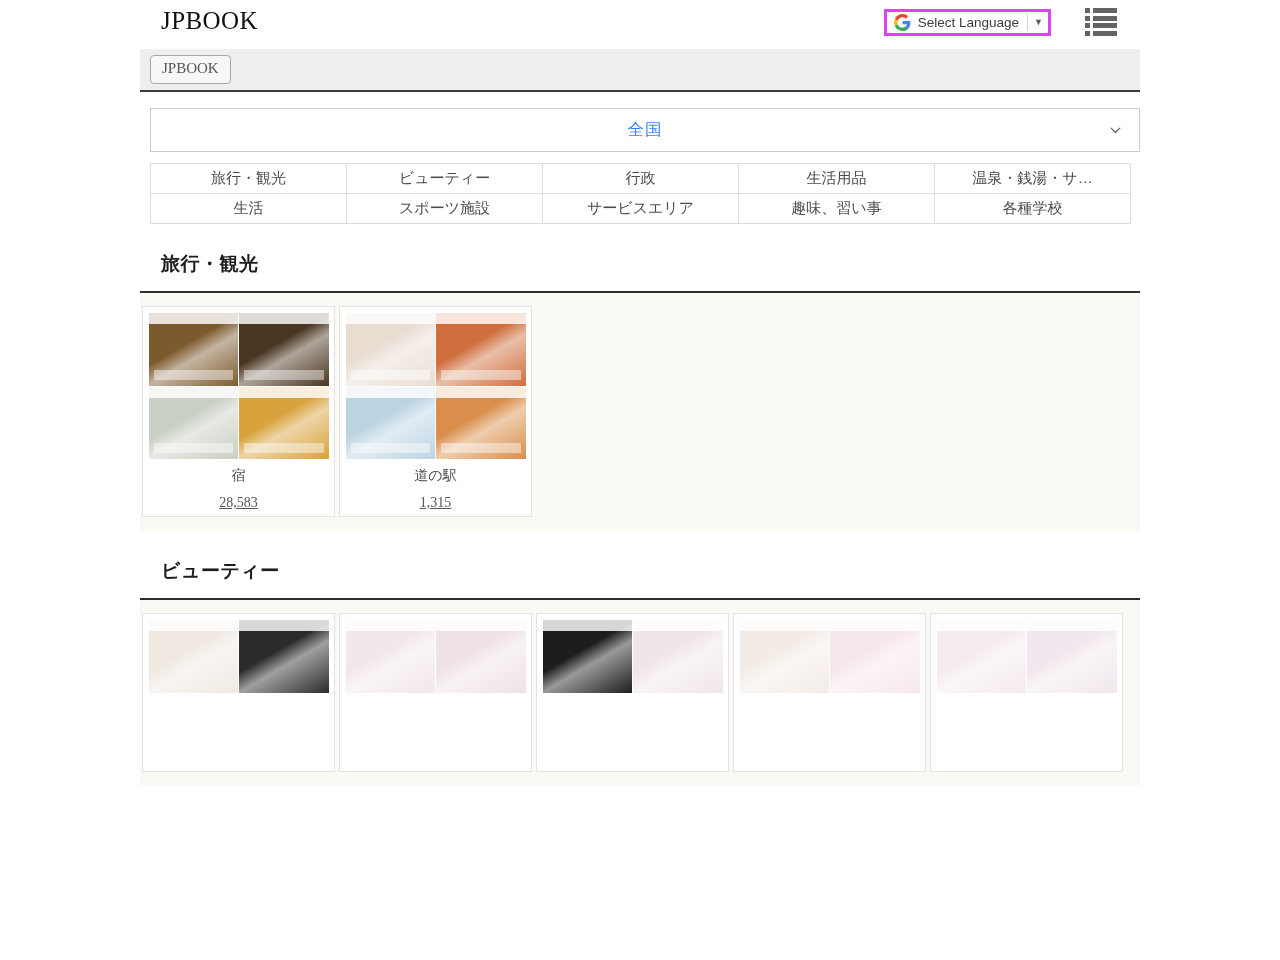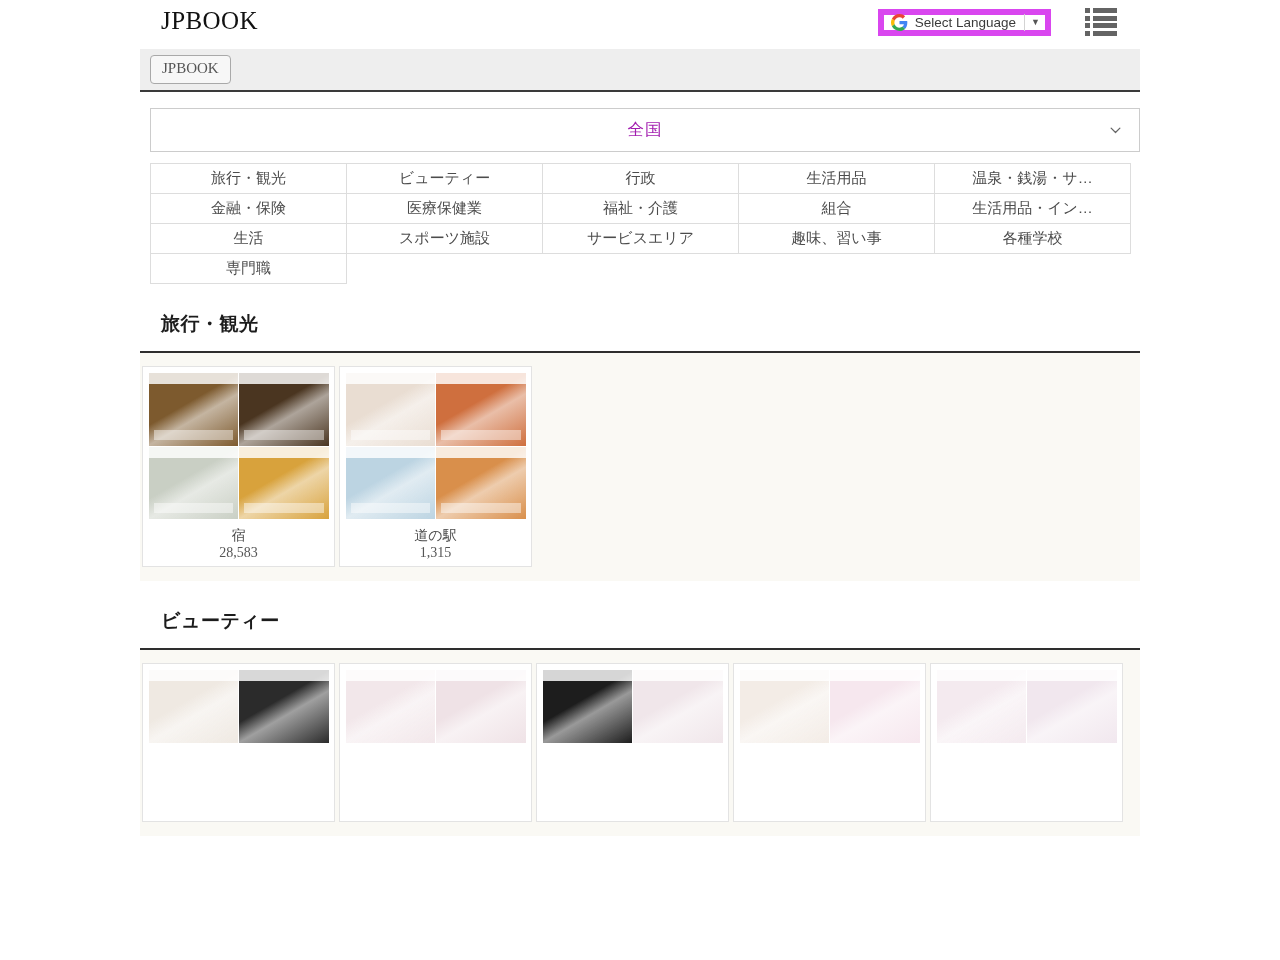--- a/index.html
+++ b/index.html
@@ -30,21 +30,21 @@
     text-decoration: none;
   }
   .header-right {
     position: absolute;
     right: 163px; top: 7px;
     display: flex; align-items: center; gap: 34px;
   }
   .gt-widget {
     display: flex; align-items: center;
     height: 27px;
-    border: 6px solid #d946ef;
+    border: 3px solid #d946ef;
     background: #fff;
     padding: 0 5px 0 7px;
     font-size: 13px;
     color: #3c3c3c;
   }
   .g-logo {
     width: 17px; height: 17px;
     margin-right: 7px;
     flex: 0 0 auto;
     display: block;
@@ -94,21 +94,21 @@
   .region-wrap { padding: 16px 140px 0 150px; }
   .region-select {
     position: relative;
     width: 990px; height: 44px;
     border: 1px solid #cccccc;
     background: #fff;
     display: flex; align-items: center; justify-content: center;
     cursor: pointer;
   }
   .region-select .val {
-    font-size: 16.5px; color: #a21caf;
+    font-size: 16.5px; color: #3b82f6;
     letter-spacing: 1px;
   }
   .region-select .chev {
     position: absolute; right: 16px; top: 50%;
     transform: translateY(-50%);
     width: 15px; height: 15px;
   }
 
   
   .cat-table-wrap { padding: 11px 0 0 150px; }
@@ -175,24 +175,25 @@
   .thumb .cell { overflow: hidden; position: relative; }
   .card-label {
     margin-top: 8px;
     font-size: 14px;
     color: #4a4a4a;
     max-width: 178px;
     white-space: nowrap; overflow: hidden; text-overflow: ellipsis;
     text-align: center;
   }
   .card-count {
-    margin-top: 0;
+    margin-top: 10px;
     font-family: "Liberation Serif", "DejaVu Serif", serif;
     font-size: 14px;
     color: #555;
+    text-decoration: underline;
   }
 </style>
 </head>
 <body>
 
 <div class="page">
 
   <div class="site-header">
     <a class="brand" href="#">JPBOOK</a>
 
@@ -249,40 +250,26 @@
     <table class="cat">
       <tbody>
           <tr>
             <td>旅行・観光</td>
             <td>ビューティー</td>
             <td>行政</td>
             <td>生活用品</td>
             <td>温泉・銭湯・サ…</td>
           </tr>
           <tr>
-            <td>金融・保険</td>
-            <td>医療保健業</td>
-            <td>福祉・介護</td>
-            <td>組合</td>
-            <td>生活用品・イン…</td>
-          </tr>
-          <tr>
             <td>生活</td>
             <td>スポーツ施設</td>
             <td>サービスエリア</td>
             <td>趣味、習い事</td>
             <td>各種学校</td>
           </tr>
-          <tr>
-            <td>専門職</td>
-            <td class="empty"></td>
-            <td class="empty"></td>
-            <td class="empty"></td>
-            <td class="empty"></td>
-          </tr>
         </tbody>
     </table>
   </div>
 
   <div id="sections-host">
       <div class="section">
         <div class="sec-title">旅行・観光</div>
         <div class="sec-rule"></div>
         <div class="cards-strip">
           <a class="card" href="#">

